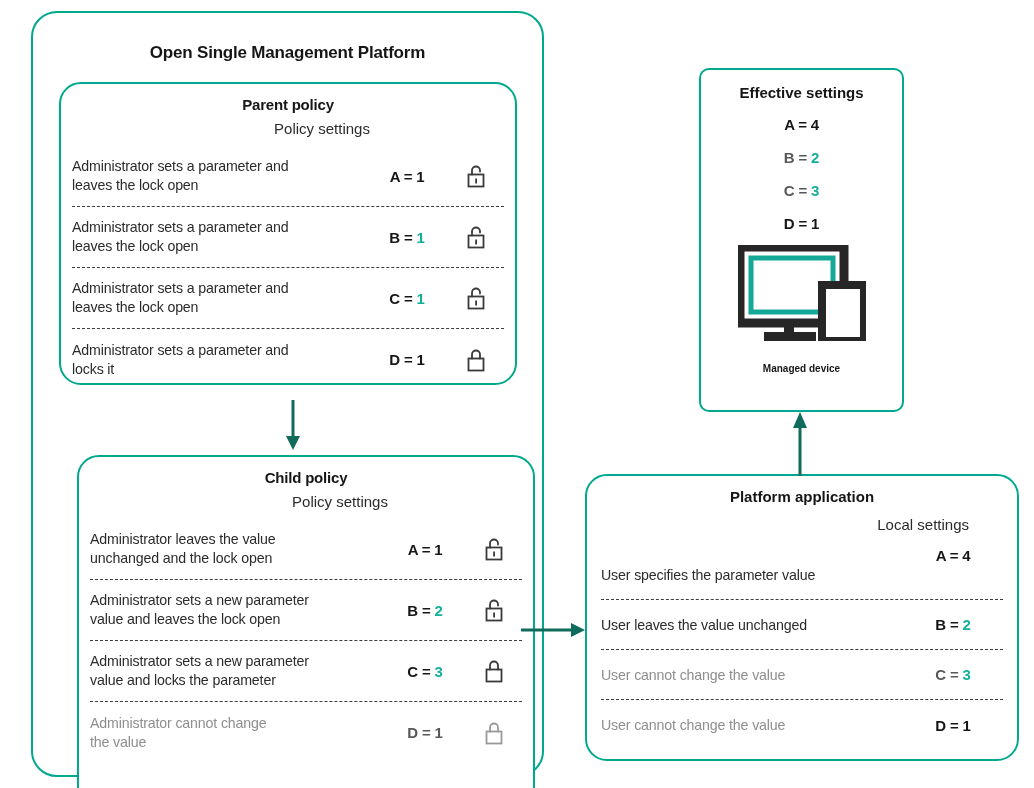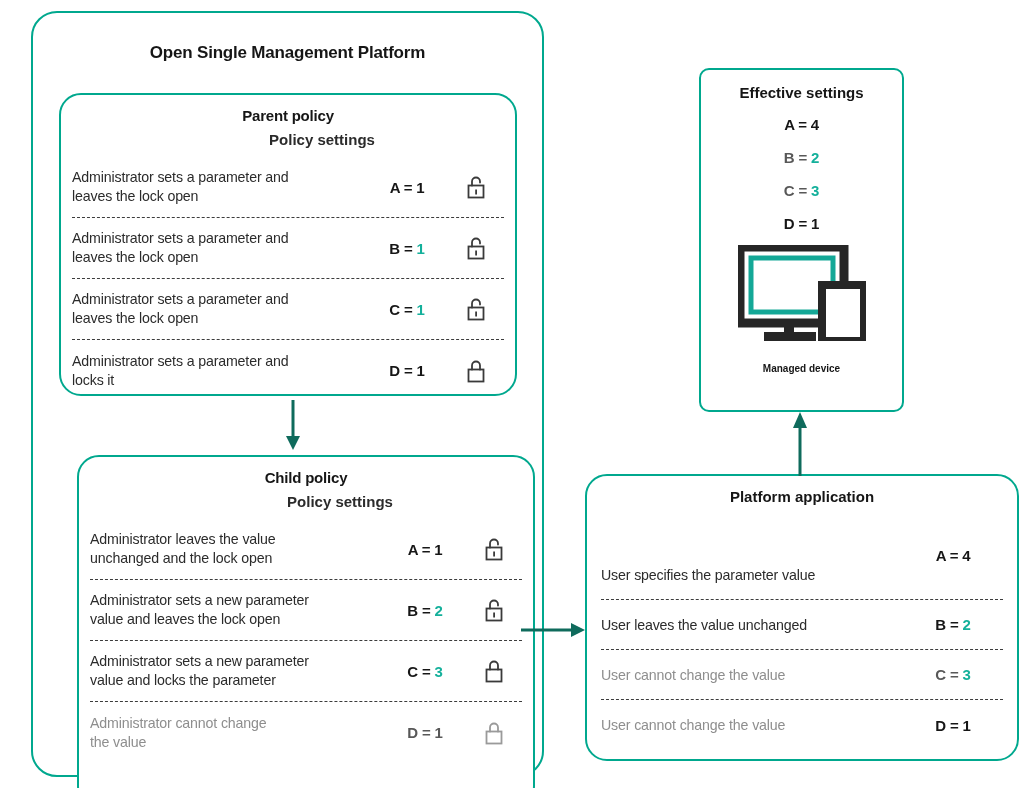--- a/index.html
+++ b/index.html
@@ -11,31 +11,31 @@
   .panel{position:absolute;border:2px solid #00a88e;border-radius:22px;box-sizing:border-box;background:#fff;}
 
   
   #osmp{left:31px;top:11px;width:513px;height:766px;border-radius:26px;}
   #osmp-title{
     position:absolute;left:0;top:30px;width:100%;text-align:center;
     font-size:17px;font-weight:bold;letter-spacing:-.2px;color:#161616;
   }
 
   
-  #parent-policy{left:59px;top:93px;width:458px;height:303px;}
+  #parent-policy{left:59px;top:82px;width:458px;height:303px;}
   #child-policy{left:77px;top:455px;width:458px;height:353px;}
 
   .policy-title{
     position:absolute;left:0;top:12px;width:100%;text-align:center;
     font-size:15px;font-weight:bold;color:#161616;letter-spacing:-.2px;
   }
   .col-header{
     position:absolute;left:0;top:36px;width:100%;
     font-size:15px;color:#2b2b2b;text-align:center;
-    padding-left:68px;box-sizing:border-box;font-weight:bold;
+    padding-left:68px;box-sizing:border-box;
   }
 
   .rows{position:absolute;left:11px;right:11px;top:62px;bottom:8px;}
   .row{
     display:flex;align-items:center;height:61px;box-sizing:border-box;
     border-bottom:1px dashed #3c3c3c;
     justify-content:center;
   }
   .row:last-child{border-bottom:none;}
   .row .desc{
@@ -221,20 +221,21 @@
       <rect x="26" y="87" width="52" height="9" fill="#262626"></rect>
       <rect x="84" y="40" width="42" height="56" fill="#ffffff" stroke="#262626" stroke-width="8"></rect>
       <rect x="99" y="86" width="13" height="4" fill="#ffffff"></rect>
     </svg>
   </div>
   <div id="managed-label">Managed device</div>
 </div>
 
 <div class="panel" id="kaspersky">
   <div id="ksp-title">Platform application</div>
+  <div class="ksp-col">Local settings</div>
   <div id="ksp-rows">
       <div class="krow first">
         <div class="desc">User specifies the parameter value</div>
         <div class="val"><span>A = </span><span class="num">4</span></div>
       </div>
       <div class="krow">
         <div class="desc">User leaves the value unchanged</div>
         <div class="val teal"><span>B = </span><span class="num">2</span></div>
       </div>
       <div class="krow dim">

